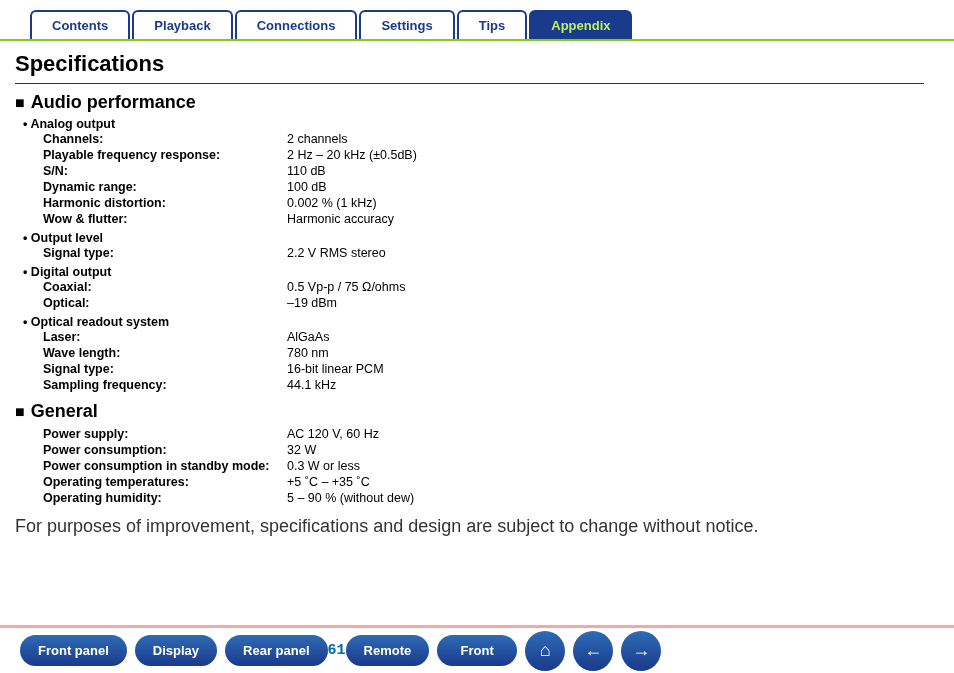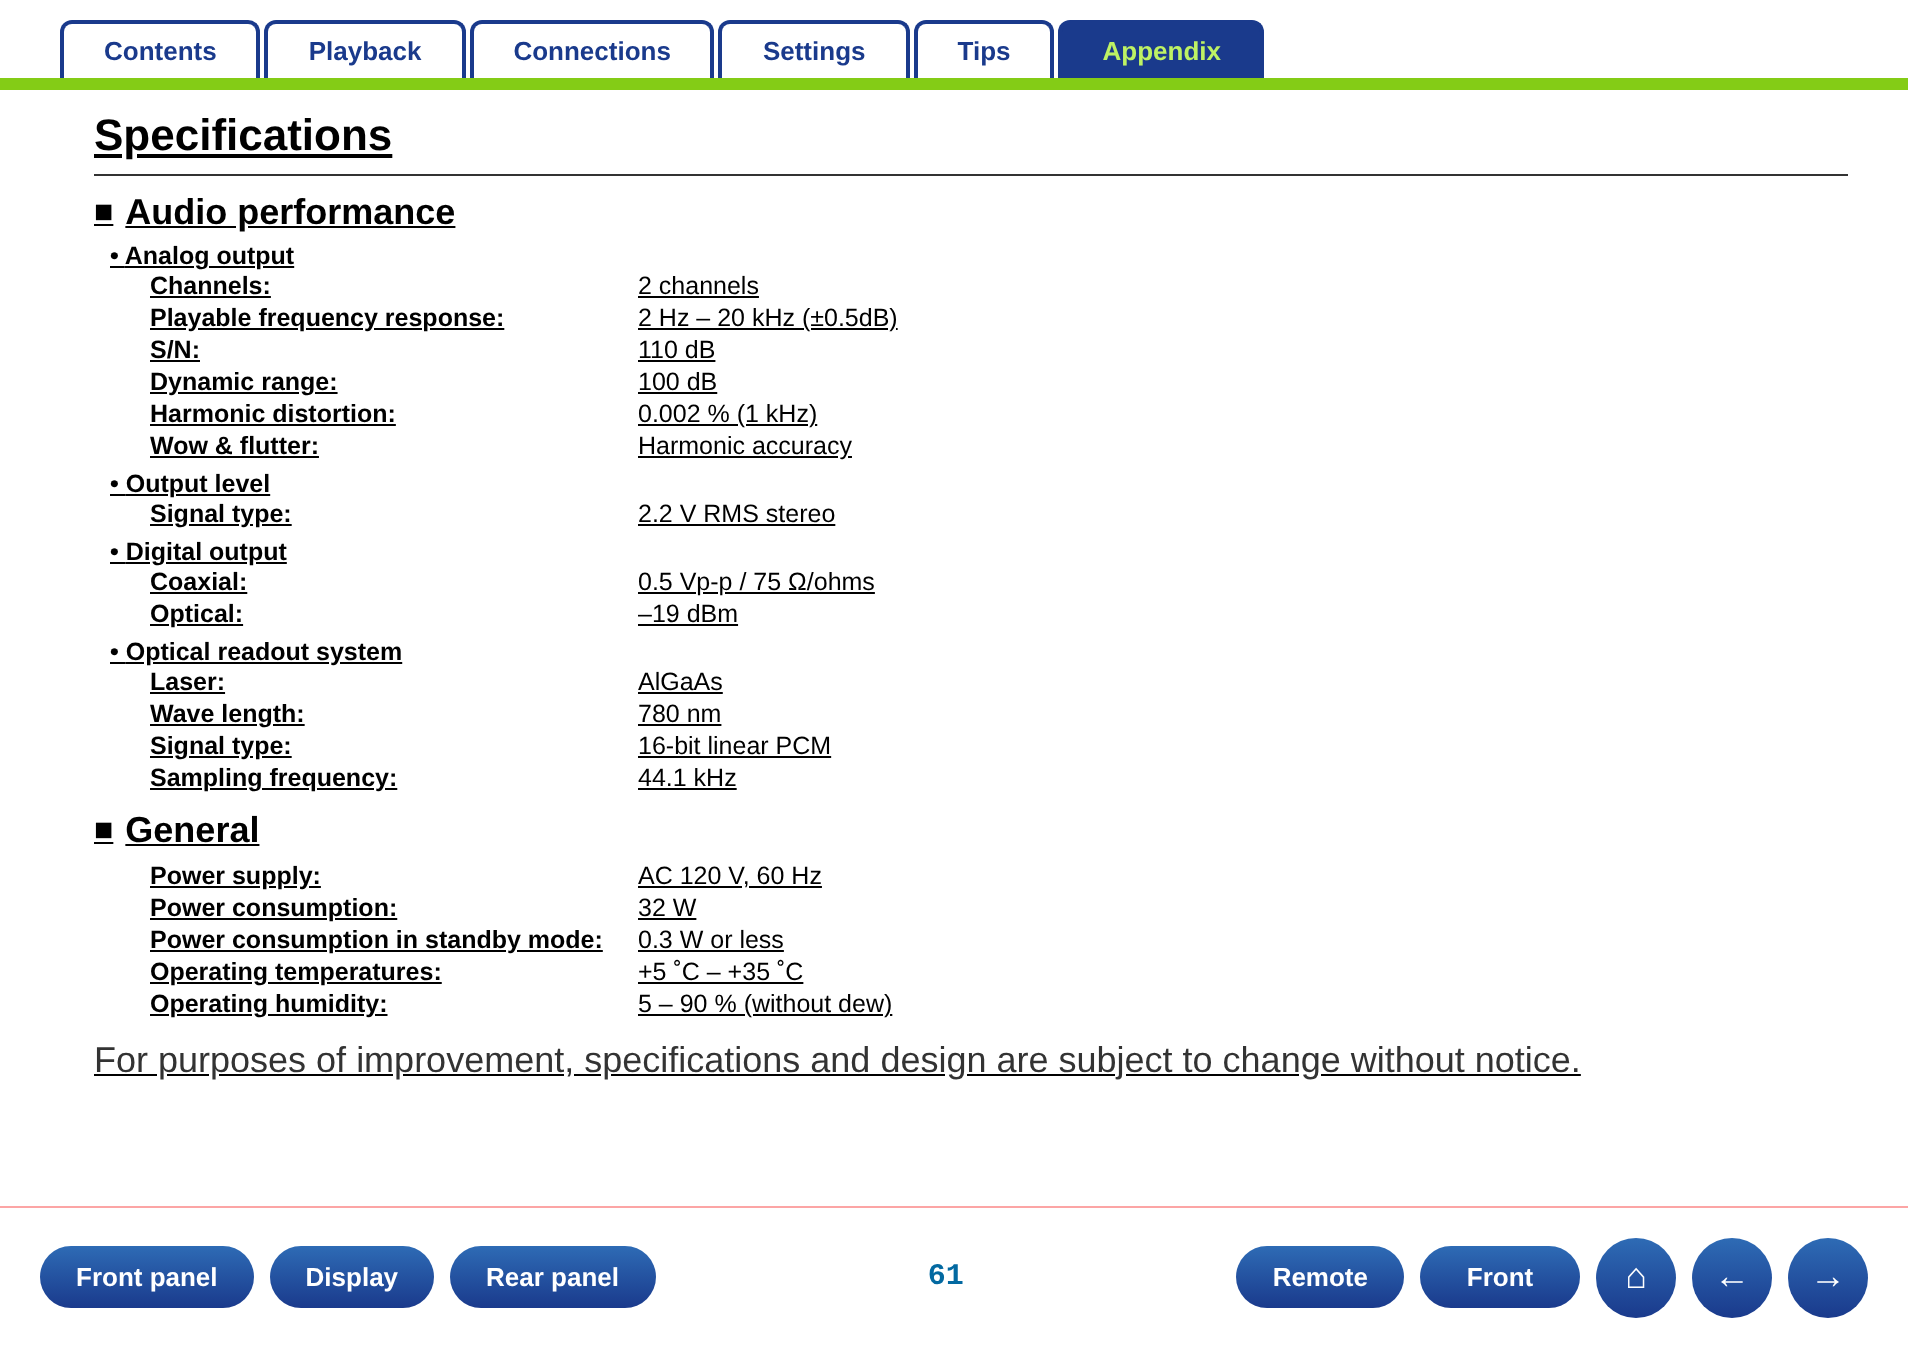--- a/index.html
+++ b/index.html
@@ -14,21 +14,21 @@
       display: flex;
       flex-direction: column;
     }
 
     
     .tab-bar {
       display: flex;
       align-items: flex-end;
       padding-left: 30px;
       padding-top: 10px;
-      border-bottom: 6px solid #84cc16;
+      border-bottom: 2px solid #84cc16;
       gap: 2px;
     }
     .tab {
       padding: 6px 20px;
       border: 2px solid #1a3a8c;
       border-bottom: none;
       border-radius: 6px 6px 0 0;
       cursor: pointer;
       font-size: 13px;
       font-weight: bold;
@@ -37,23 +37,22 @@
       user-select: none;
     }
     .tab.active {
       background: #1a3a8c;
       color: #bef264;
     }
 
     
     .main-content {
       flex: 1;
-      padding: 10px 30px 8px 47px;
+      padding: 10px 30px 8px 15px;
       overflow: hidden;
-      text-decoration: underline;
     }
 
     h1.page-title {
       font-size: 22px;
       font-weight: bold;
       color: #000;
       margin-bottom: 6px;
       padding-bottom: 6px;
       border-bottom: 1px solid #333;
     }
@@ -102,26 +101,25 @@
 
     .footnote {
       font-size: 18px;
       color: #333;
       margin-top: 10px;
     }
 
     
     .bottom-nav {
       background: #fff;
-      border-top: 1px solid #fca5a5;
+      border-top: 3px solid #fca5a5;
       display: flex;
       align-items: center;
-      justify-content: space-between;
       padding: 8px 20px;
-      height: 70px;
+      height: 48px;
     }
     .bottom-nav-left {
       display: flex;
       gap: 8px;
     }
     .bottom-nav-center {
       font-size: 15px;
       font-weight: bold;
       color: #0369a1;
       font-family: Liberation Mono, monospace;

